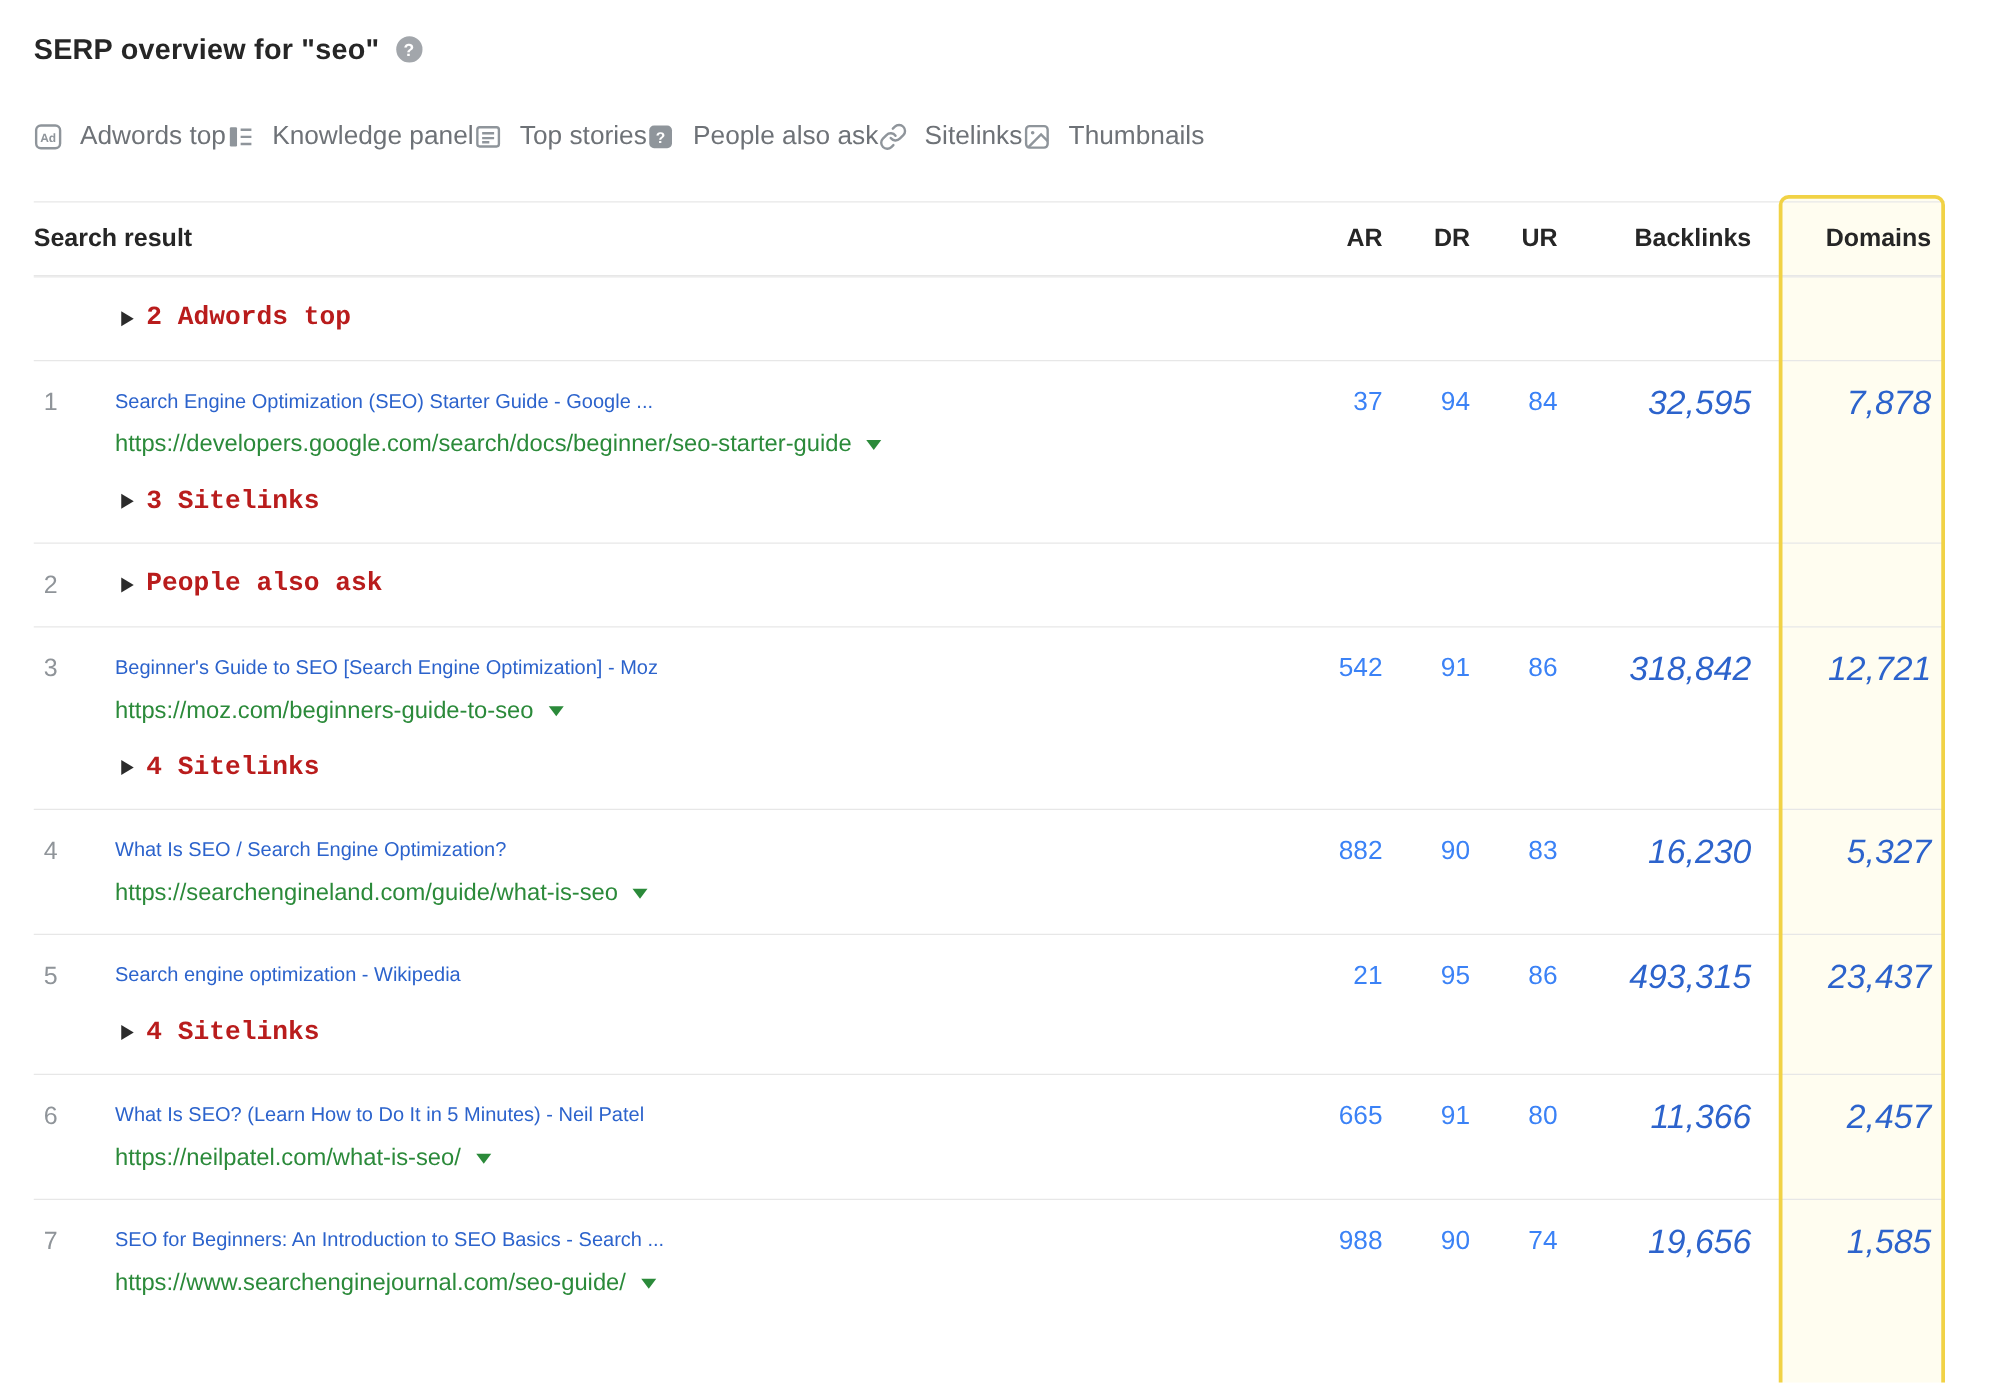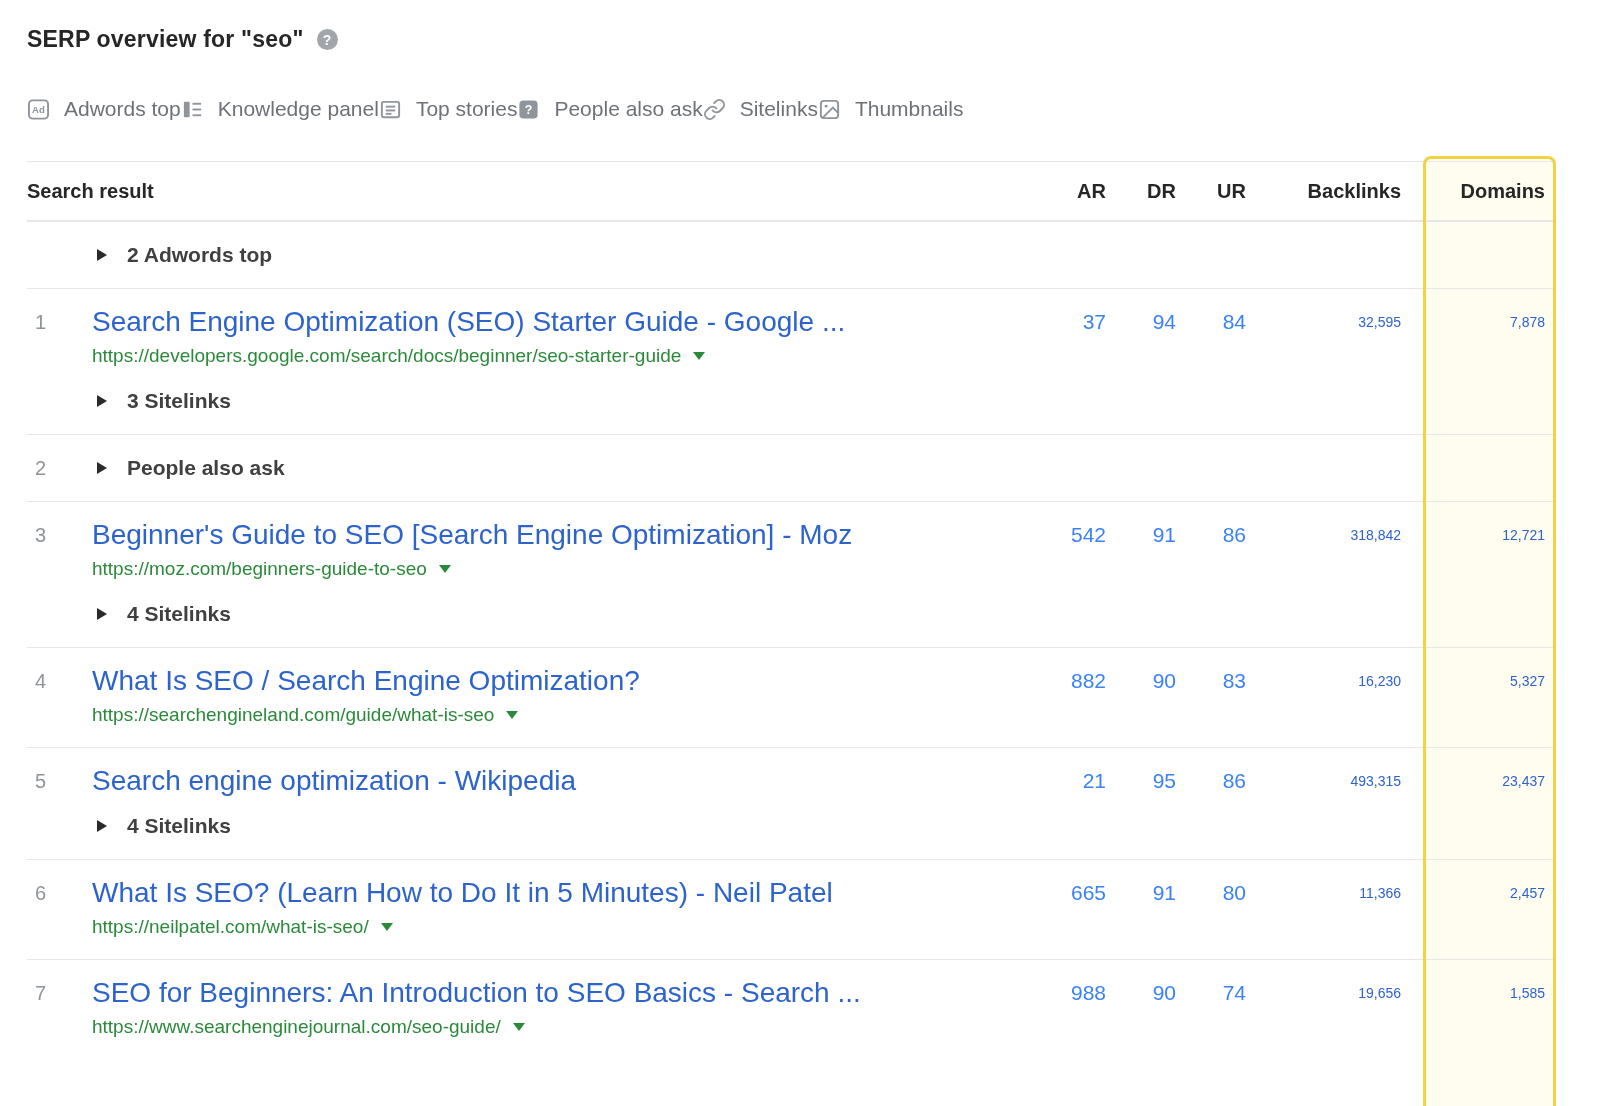--- a/index.html
+++ b/index.html
@@ -65,31 +65,31 @@
   .row.group { height: 67px; align-items: center; }
   .row.result { padding-top: 19px; padding-bottom: 17px; align-items: start; }
 
   .col-num { padding-left: 35px; color: #8f9499; font-size: 20px; line-height: 30px; }
   .col-main { padding-left: 27px; min-width: 0; }
 
   .cell-num { text-align: right; font-size: 21px; color: #3b82f6; line-height: 30px; }
   .col-backlinks, .col-domains { text-align: right; line-height: 30px; }
   .col-domains { padding-right: 11px; }
 
-  a.title-link { color: #2c63cc; font-size: 28px; text-decoration: none; line-height: 30px; }
+  a.title-link { color: #2c63cc; font-size: 16px; text-decoration: none; line-height: 30px; }
   .url-line { display: flex; align-items: center; margin-top: 4px; height: 30px; }
   a.url-link { color: #2b8a3a; font-size: 19px; text-decoration: none; }
-  a.num-link { color: #2c63cc; font-size: 14px; text-decoration: none; }
+  a.num-link { color: #2c63cc; font-size: 27px; text-decoration: none; font-style: italic; }
 
   .url-caret { display: inline-flex; align-items: center; margin-left: 12px; cursor: pointer; }
   .tri-down { width: 0; height: 0; border-left: 6px solid transparent; border-right: 6px solid transparent; border-top: 8px solid #2b8a3a; }
 
   .expander { display: inline-flex; align-items: center; cursor: pointer; margin-left: 5px; }
   .tri-right { width: 0; height: 0; border-top: 6px solid transparent; border-bottom: 6px solid transparent; border-left: 10px solid #2b2b2b; }
-  .exp-label { margin-left: 20px; font-size: 21px; font-weight: bold; color: #404040; }
+  .exp-label { margin-left: 10px; font-size: 21px; font-weight: bold; color: #b91c1c; font-family: Liberation Mono, monospace; }
 
   .sitelinks { margin-top: 14px; height: 32px; display: flex; align-items: center; }
 </style>
 </head>
 <body>
 
 <div class="page">
 
   <div class="header-bar">
     <div class="page-title">SERP overview for "seo"</div>

